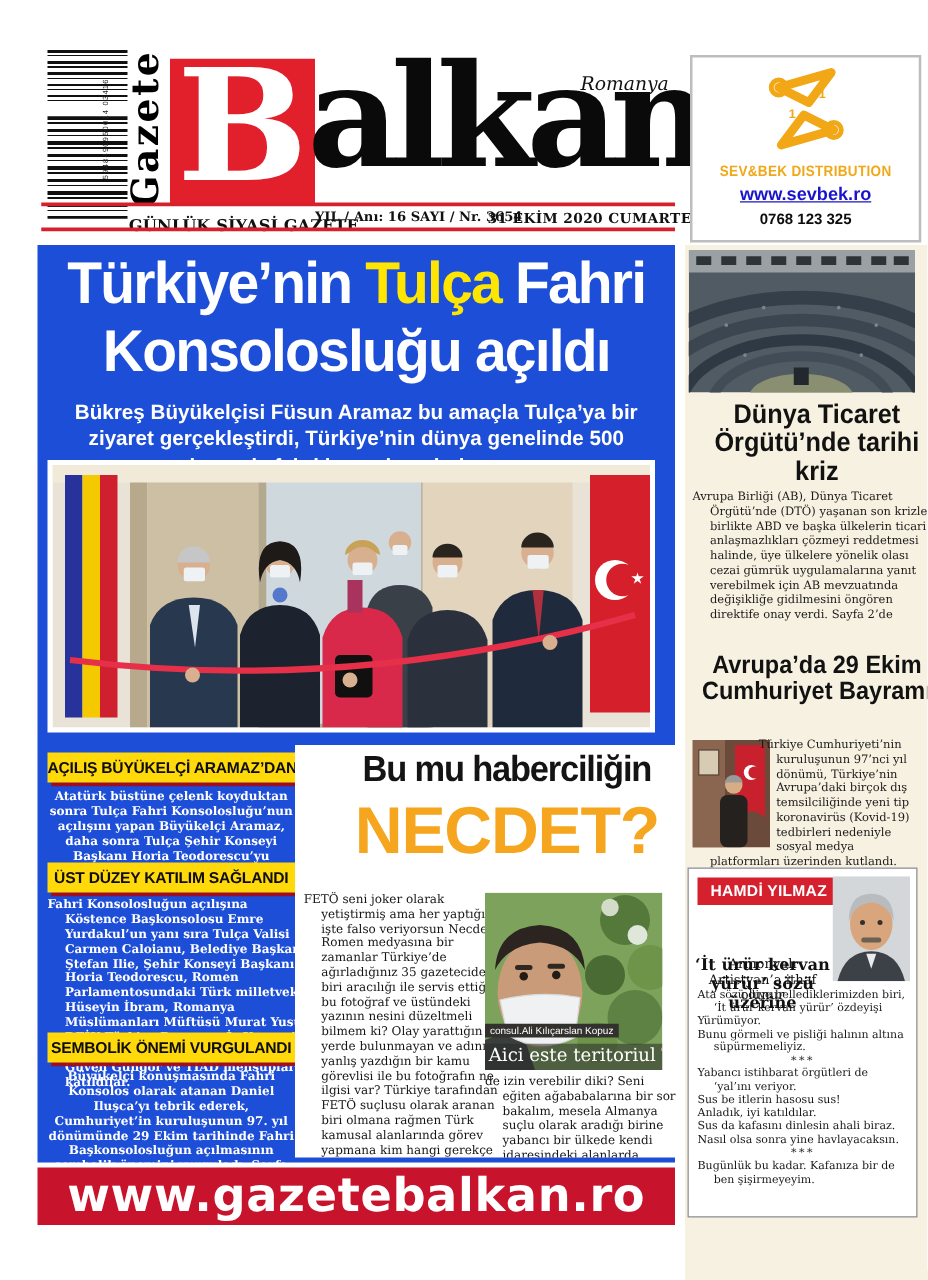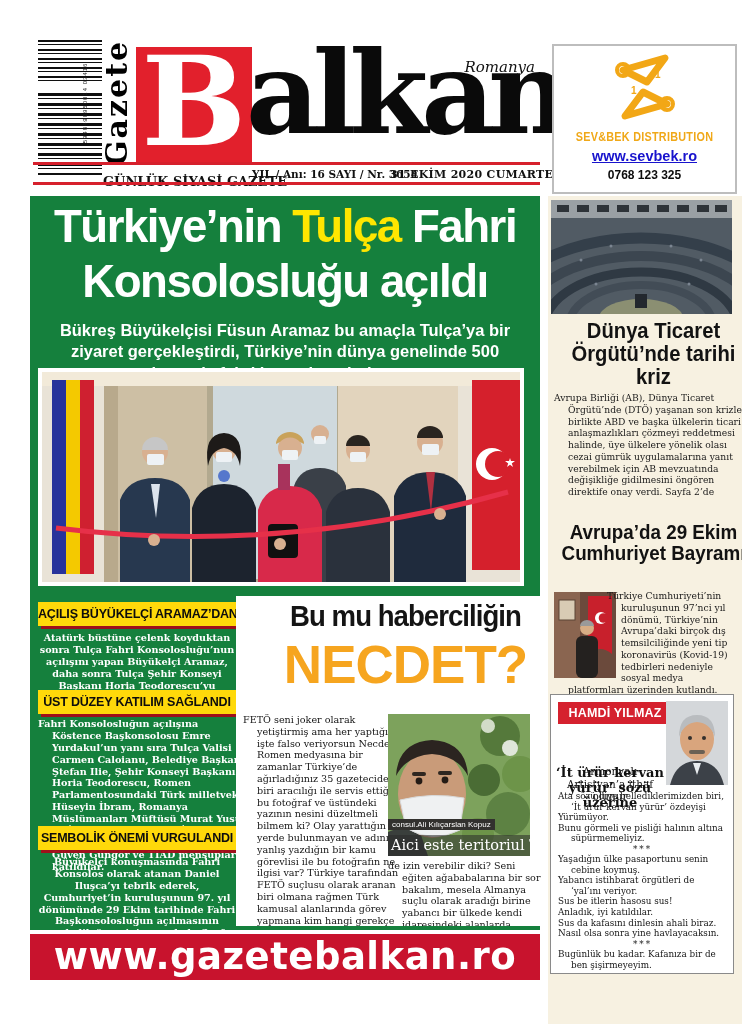--- a/index.html
+++ b/index.html
@@ -29,21 +29,21 @@
 
   .dist-box{left:552px;top:44px;width:181px;height:146px;border:2px solid #bdbdbd;background:#fff;text-align:center;}
   .dist-logo{position:absolute;left:50%;top:2px;transform:translateX(-50%);}
   .dist-name{position:absolute;left:0;right:0;top:84px;color:#f0a818;font-weight:800;font-size:12px;
       letter-spacing:.3px;transform:scaleX(.9);}
   .dist-url{position:absolute;left:0;right:0;top:102px;color:#1813cd;font-weight:800;font-size:14.5px;
       text-decoration:underline;cursor:pointer;}
   .dist-phone{position:absolute;left:0;right:0;top:122px;color:#0c0c0c;font-weight:800;font-size:12px;}
 
   
-  .blue{left:30px;top:196px;width:510px;height:734px;background:#15803d;}
+  .blue{left:30px;top:196px;width:510px;height:734px;background:#1d4ed8;}
   .lead-h{position:absolute;left:0;right:0;top:2px;text-align:center;color:#fff;font-weight:800;
       font-size:47px;line-height:1.18;letter-spacing:-1.5px;transform:scaleX(.97);white-space:nowrap;}
   .lead-h .hl{color:#ffe600;}
   .lead-sub{position:absolute;left:8px;right:8px;top:124px;text-align:center;color:#fff;
       font-weight:700;font-size:16.5px;line-height:1.3;}
   .photo-frame{position:absolute;left:8px;top:172px;width:486px;height:218px;background:#fff;padding:4px;box-sizing:border-box;}
   .photo-frame svg{display:block;width:100%;height:100%;}
 
   .sec-h{position:absolute;left:8px;width:198px;height:24px;background:#ffd90a;color:#0d0d0d;
       font-weight:800;font-size:12.5px;line-height:24px;text-align:center;letter-spacing:-.2px;
@@ -305,21 +305,20 @@
           <rect x="23" y="49" width="16" height="4" rx="2" fill="#6a6054"></rect>
         </svg>
       </div>
       <div class="cb-title">‘İt ürür kervan yürür’ sözü üzerine</div>
       <div class="cb-ded">Armonyalı Artistyan’a ithaf olunur</div>
       <div class="cb-body">
         <p>Ata sözü diye bellediklerimizden biri, ‘İt ürür kervan yürür’ özdeyişi</p>
         <p>Yürümüyor.</p>
         <p>Bunu görmeli ve pisliği halının altına süpürmemeliyiz.</p>
         <p class="sep">***</p>
-        <p>Yaşadığın ülke pasaportunu senin cebine koymuş.</p>
         <p>Yabancı istihbarat örgütleri de ‘yal’ını veriyor.</p>
         <p>Sus be itlerin hasosu sus!</p>
         <p>Anladık, iyi katıldılar.</p>
         <p>Sus da kafasını dinlesin ahali biraz.</p>
         <p>Nasıl olsa sonra yine havlayacaksın.</p>
         <p class="sep">***</p>
         <p>Bugünlük bu kadar. Kafanıza bir de ben şişirmeyeyim.</p>
       </div>
     </div>
   </div>

